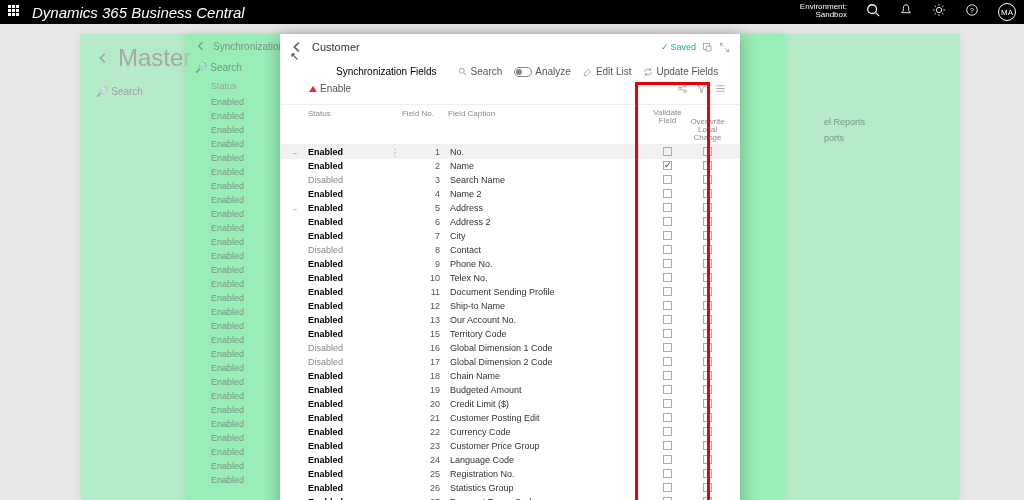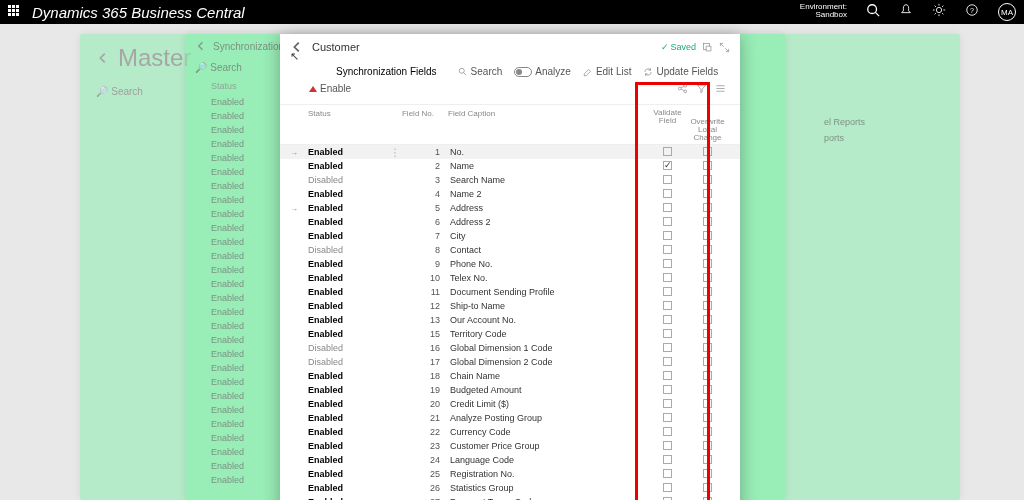--- a/index.html
+++ b/index.html
@@ -437,21 +437,21 @@
           <span class="no">20</span>
           <span class="cap">Credit Limit ($)</span>
           <span class="chk"><span class="cb"></span></span>
           <span class="chk2"><span class="cb"></span></span>
         </div>
         <div class="m-row">
           <span class="arrow"></span>
           <span class="st enabled">Enabled</span>
           <span class="menu"></span>
           <span class="no">21</span>
-          <span class="cap">Analyze Posting Group</span>
+          <span class="cap">Customer Posting Edit</span>
           <span class="chk"><span class="cb"></span></span>
           <span class="chk2"><span class="cb"></span></span>
         </div>
         <div class="m-row">
           <span class="arrow"></span>
           <span class="st enabled">Enabled</span>
           <span class="menu"></span>
           <span class="no">22</span>
           <span class="cap">Currency Code</span>
           <span class="chk"><span class="cb"></span></span>

